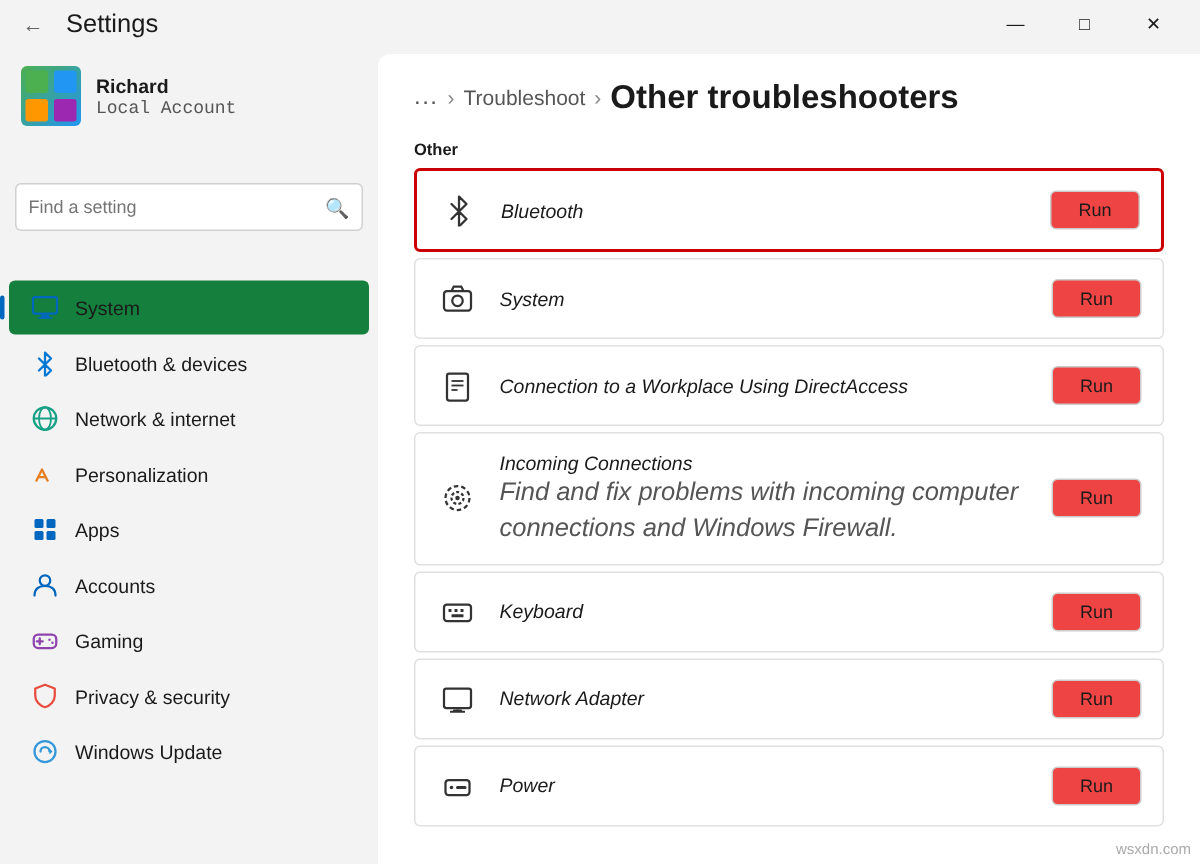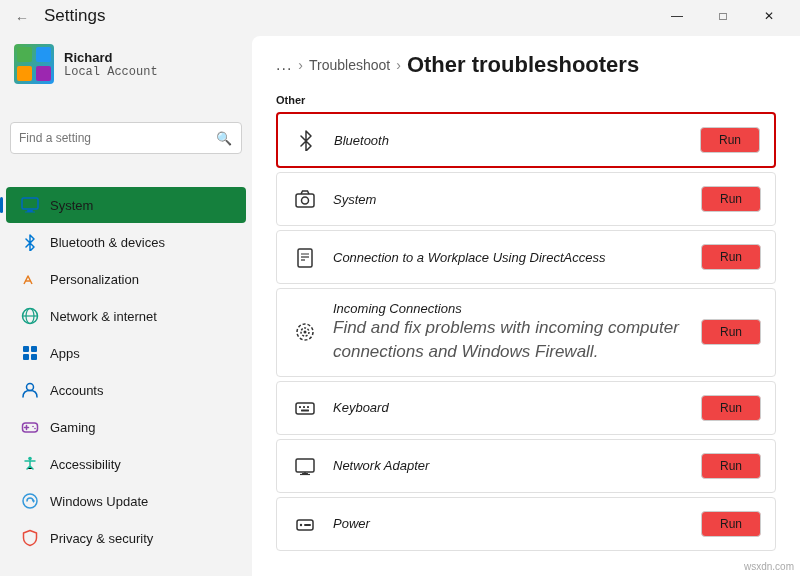--- a/index.html
+++ b/index.html
@@ -336,35 +336,35 @@
       <span class="nav-icon">
             <svg width="18" height="18" viewBox="0 0 18 18">
               <path d="M9 2 L13 6 L9 10 L13 14 L9 18 L9 10 L5 14 L9 10 L5 6 L9 10 L9 2Z" stroke="#0078d4" stroke-width="1.5" fill="none" stroke-linejoin="round"></path>
             </svg>
           </span>
       <span>Bluetooth &amp; devices</span>
     </div>
         <div class="nav-item">
       <span class="nav-icon">
             <svg width="18" height="18" viewBox="0 0 18 18">
-              <path d="M3 14 L7 6 L11 14" stroke="#e67e22" stroke-width="1.5" fill="none" stroke-linejoin="round"></path>
-              <path d="M4.5 11 L9.5 11" stroke="#e67e22" stroke-width="1.5"></path>
-            </svg>
-          </span>
-      <span>Personalization</span>
-    </div>
-        <div class="nav-item">
-      <span class="nav-icon">
-            <svg width="18" height="18" viewBox="0 0 18 18">
               <circle cx="9" cy="9" r="7.5" stroke="#16a085" stroke-width="1.5" fill="none"></circle>
               <ellipse cx="9" cy="9" rx="4" ry="7.5" stroke="#16a085" stroke-width="1.2" fill="none"></ellipse>
               <line x1="1.5" y1="9" x2="16.5" y2="9" stroke="#16a085" stroke-width="1.2"></line>
             </svg>
           </span>
       <span>Network &amp; internet</span>
+    </div>
+        <div class="nav-item">
+      <span class="nav-icon">
+            <svg width="18" height="18" viewBox="0 0 18 18">
+              <path d="M3 14 L7 6 L11 14" stroke="#e67e22" stroke-width="1.5" fill="none" stroke-linejoin="round"></path>
+              <path d="M4.5 11 L9.5 11" stroke="#e67e22" stroke-width="1.5"></path>
+            </svg>
+          </span>
+      <span>Personalization</span>
     </div>
         <div class="nav-item">
       <span class="nav-icon">
             <svg width="18" height="18" viewBox="0 0 18 18">
               <rect x="2" y="2" width="6" height="6" rx="1" fill="#0067c0"></rect>
               <rect x="10" y="2" width="6" height="6" rx="1" fill="#0067c0"></rect>
               <rect x="2" y="10" width="6" height="6" rx="1" fill="#0067c0"></rect>
               <rect x="10" y="10" width="6" height="6" rx="1" fill="#0067c0"></rect>
             </svg>
           </span>
@@ -387,44 +387,34 @@
               <line x1="3.5" y1="9.5" x2="7.5" y2="9.5" stroke="#8e44ad" stroke-width="1.5" stroke-linecap="round"></line>
               <circle cx="12" cy="8.5" r="0.8" fill="#8e44ad"></circle>
               <circle cx="14" cy="10.5" r="0.8" fill="#8e44ad"></circle>
             </svg>
           </span>
       <span>Gaming</span>
     </div>
         <div class="nav-item">
       <span class="nav-icon">
             <svg width="18" height="18" viewBox="0 0 18 18">
-              <circle cx="9" cy="3.5" r="1.8" fill="#1abc9c"></circle>
-              <path d="M4 6 L14 6" stroke="#1abc9c" stroke-width="1.5" stroke-linecap="round"></path>
-              <path d="M9 6 L9 11 M6 14 L9 11 L12 14" stroke="#1abc9c" stroke-width="1.5" stroke-linecap="round" stroke-linejoin="round"></path>
-            </svg>
-          </span>
-      <span>Accessibility</span>
+              <path d="M9 1.5 L15.5 4 L15.5 9 C15.5 12.5 12.5 15.5 9 16.5 C5.5 15.5 2.5 12.5 2.5 9 L2.5 4 Z" stroke="#e74c3c" stroke-width="1.5" fill="none" stroke-linejoin="round"></path>
+            </svg>
+          </span>
+      <span>Privacy &amp; security</span>
     </div>
         <div class="nav-item">
       <span class="nav-icon">
             <svg width="18" height="18" viewBox="0 0 18 18">
               <circle cx="9" cy="9" r="7" stroke="#3498db" stroke-width="1.5" fill="none"></circle>
               <path d="M6 9 C6 7.3 7.3 6 9 6 C10.7 6 12 7.3 12 9" stroke="#3498db" stroke-width="1.5" fill="none" stroke-linecap="round"></path>
               <polygon points="12,7 14,9 12,11" fill="#3498db"></polygon>
             </svg>
           </span>
       <span>Windows Update</span>
-    </div>
-        <div class="nav-item">
-      <span class="nav-icon">
-            <svg width="18" height="18" viewBox="0 0 18 18">
-              <path d="M9 1.5 L15.5 4 L15.5 9 C15.5 12.5 12.5 15.5 9 16.5 C5.5 15.5 2.5 12.5 2.5 9 L2.5 4 Z" stroke="#e74c3c" stroke-width="1.5" fill="none" stroke-linejoin="round"></path>
-            </svg>
-          </span>
-      <span>Privacy &amp; security</span>
     </div>
       </div>
   </div>
 
   <div class="content">
 
     <div class="breadcrumb">
       <span class="breadcrumb-dots">...</span>
       <span class="breadcrumb-sep">›</span>
       <span class="breadcrumb-link">Troubleshoot</span>

